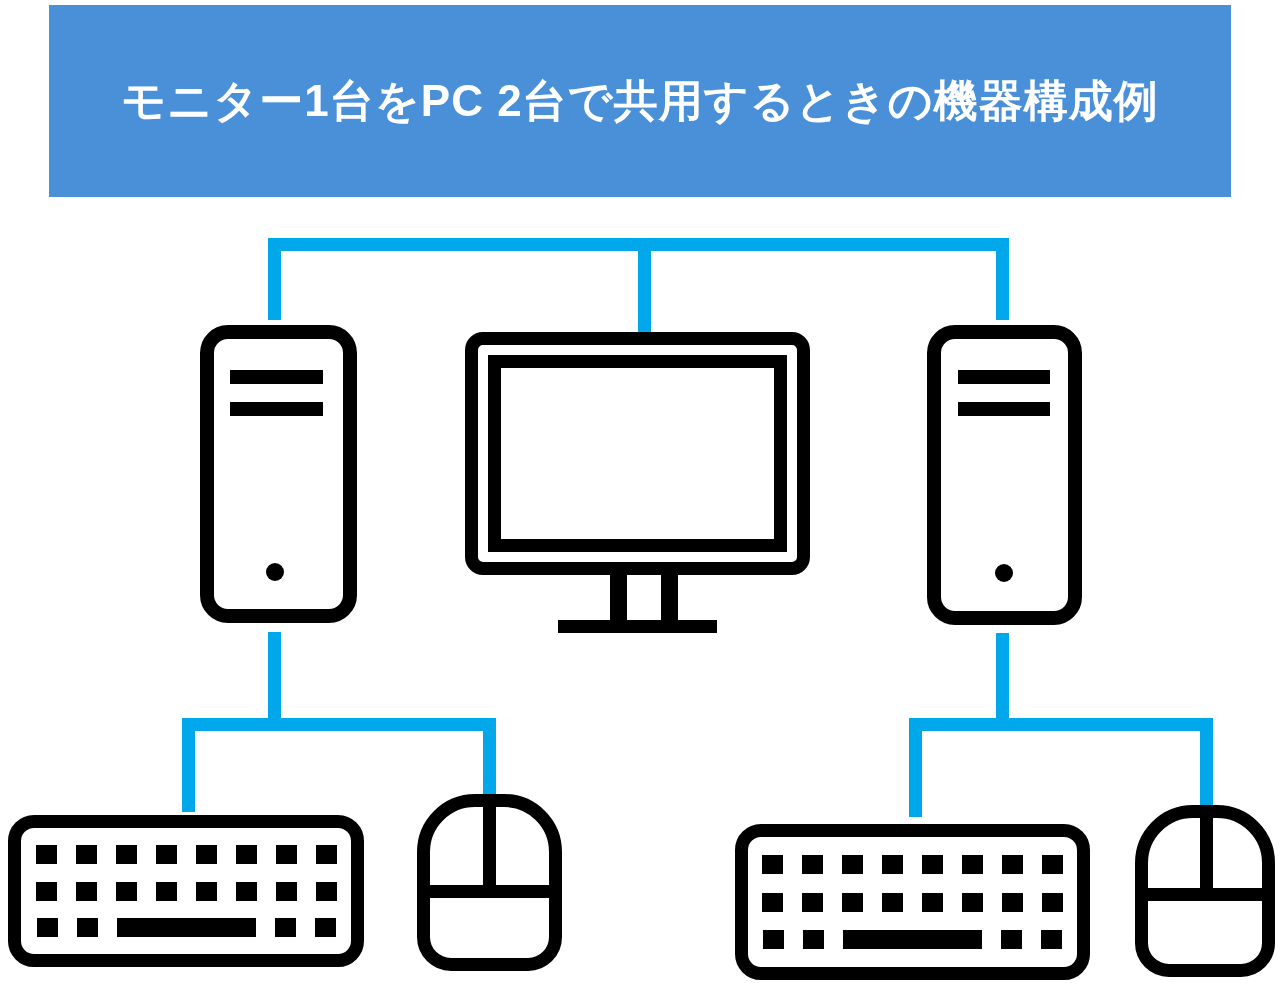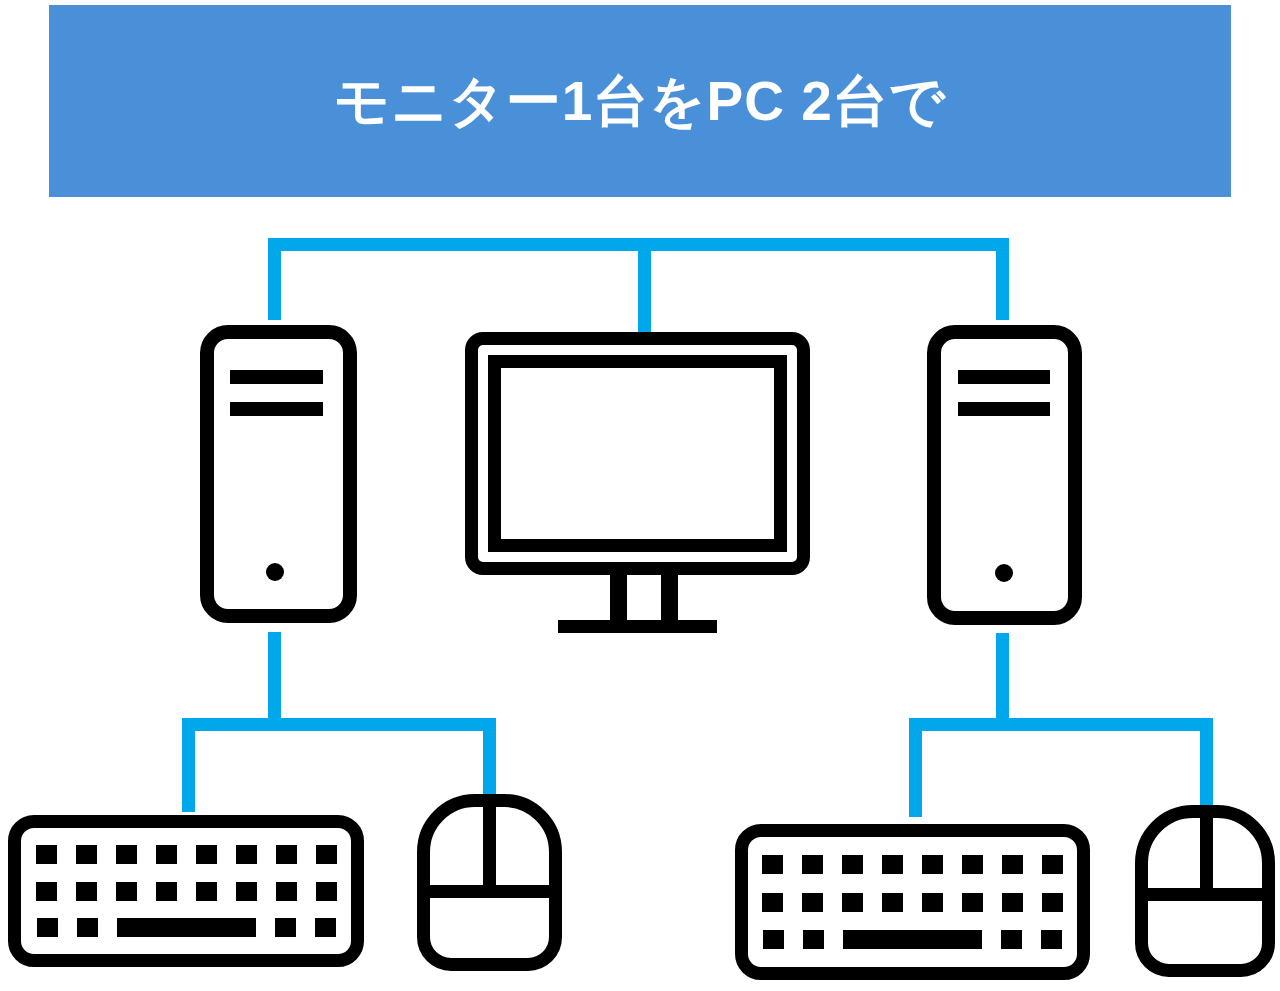--- a/index.html
+++ b/index.html
@@ -6,21 +6,21 @@
   .stage{
     position:relative;width:1280px;height:991px;background:var(--bg,#fff);
     font-family:"Liberation Sans","DejaVu Sans",sans-serif;overflow:hidden;
   }
   
   .banner{
     position:absolute;left:49px;top:5px;width:1182px;height:192px;
     background:var(--banner,#4A90D9);
     display:flex;align-items:center;justify-content:center;
     color:var(--title-text,#fff);
-    font-weight:bold;font-size:55px;line-height:1.42;letter-spacing:1px;
+    font-weight:bold;font-size:44px;line-height:1.42;letter-spacing:1px;
     text-align:center;white-space:nowrap;
   }
   
   .cable{position:absolute;background:var(--cable,#00A7EA);}
   
   .dev{position:absolute;box-sizing:border-box;background:#fff;border:13px solid var(--ink,#000);}
   
   .pc{border-width:14px;border-radius:28px;}
   .pc .slot{position:absolute;background:var(--ink,#000);height:14px;}
   .pc .dot{position:absolute;width:18px;height:18px;border-radius:50%;background:var(--ink,#000);}
@@ -39,20 +39,21 @@
   .mouse .vdiv{position:absolute;width:13px;background:var(--ink,#000);top:0;}
   .mouse .hdiv{position:absolute;left:0;right:0;height:13px;background:var(--ink,#000);}
 </style>
 </head>
 <body>
 
 <div class="stage">
 
   <div class="banner">
     <div>モニター1台をPC 2台で</div>
+    <div>共用するときの機器構成例</div>
   </div>
 
   <div class="cable" style="left:268px;top:238px;width:741px;height:13px"></div>
   <div class="cable" style="left:268px;top:238px;width:13px;height:82px"></div>
   <div class="cable" style="left:638px;top:249px;width:13px;height:84px"></div>
   <div class="cable" style="left:996px;top:238px;width:13px;height:82px"></div>
 
   <div class="cable" style="left:268px;top:632px;width:13px;height:99px"></div>
   <div class="cable" style="left:182px;top:718px;width:314px;height:13px"></div>
   <div class="cable" style="left:182px;top:718px;width:13px;height:94px"></div>

